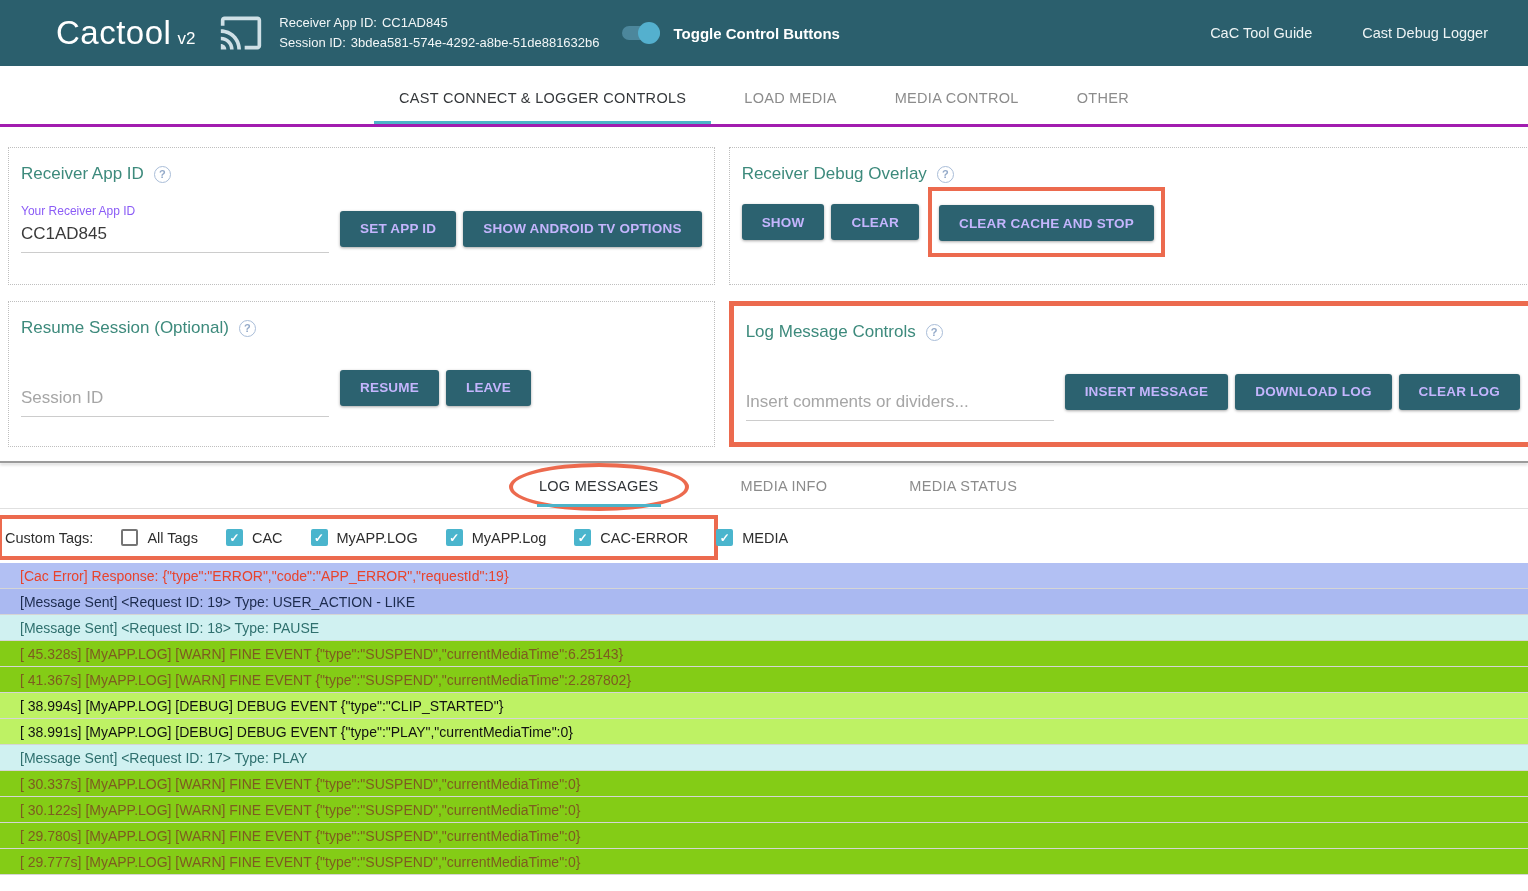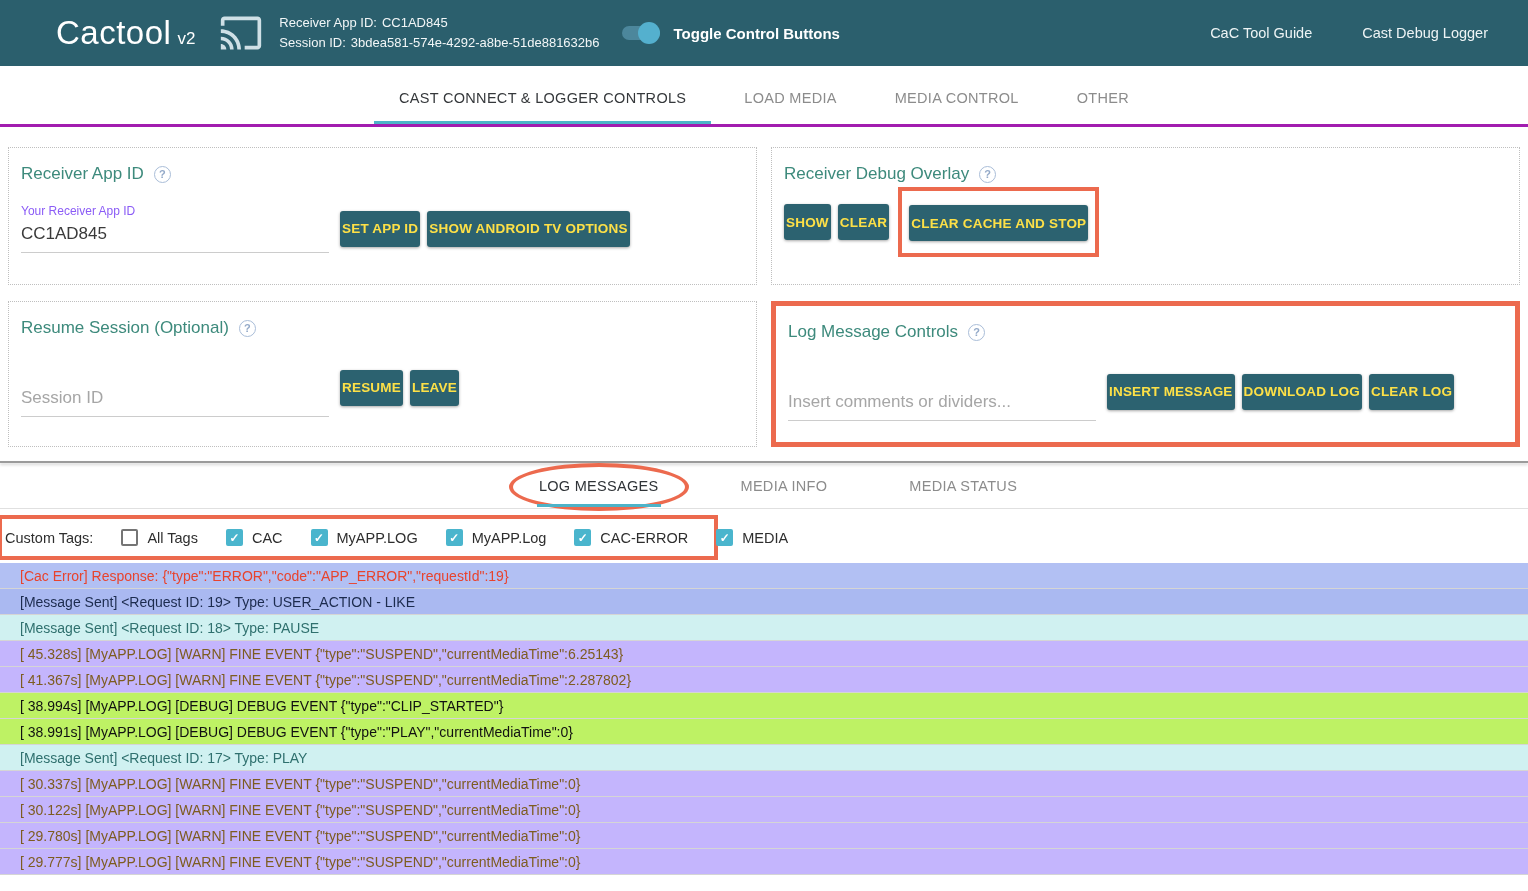--- a/index.html
+++ b/index.html
@@ -46,23 +46,23 @@
     align-items: center; justify-content: center; flex: none; }
   .panel-row { display: flex; align-items: center; gap: 7px; margin-top: 20px; }
   .panel-row.tight { margin-top: 3px; }
   .input-group { width: 308px; flex: none; margin-right: 4px; align-self: flex-start; }
   .input-label { font-size: 12px; color: #8b5cf6; margin-bottom: 2px; }
   .line-input { width: 100%; border: none; outline: none; border-bottom: 1px solid #ccc;
     font-size: 17px; color: #3a3a3a; padding: 4px 0 8px; background: transparent;
     font-family: "Liberation Sans", sans-serif; }
   .line-input::placeholder { color: #a6a6a6; }
   .input-group.mid { margin-top: 26px; }
-  .btn { background: #2c6270; color: #fde047; border: none; border-radius: 3px; cursor: pointer;
+  .btn { background: #2c6270; color: #c4b5fd; border: none; border-radius: 3px; cursor: pointer;
     font-family: "Liberation Sans", sans-serif; font-size: 13.5px; font-weight: 700;
-    letter-spacing: .2px; padding: 0 2px; height: 36px; white-space: nowrap;
+    letter-spacing: .2px; padding: 0 20px; height: 36px; white-space: nowrap;
     box-shadow: 0 1px 3px rgba(0,0,0,.35); }
   .annotation-box { border: 4px solid #ec6a4e; padding: 14px 7px 12px; margin-left: 2px;
     display: inline-flex; }
 
   
   .section-divider { margin-top: 14px; height: 2px; background: #9b9b9b;
     box-shadow: 0 2px 3px rgba(0,0,0,.18); }
 
   
   .log-tabs { display: flex; justify-content: center; align-items: center; gap: 54px;
@@ -89,21 +89,21 @@
   .tag-item.checked .cb { background: #4ab5cd; border-color: #4ab5cd; }
   .tag-item.checked .cb .check { display: block; }
 
   
   .log-list { margin-top: 1px; }
   .log-row { padding: 5px 20px 4px; font-size: 14px; line-height: 16px;
     border-bottom: 1px solid #d5d5d5; white-space: nowrap; cursor: default; }
   .row-error      { background: #b2c0f3; color: #e8432d; }
   .row-sent-blue  { background: #aab9f1; color: #1c2b4e; }
   .row-sent-cyan  { background: #d0f1f1; color: #2f706e; }
-  .row-warn       { background: #c4b5fd; color: #7d5c20; }
+  .row-warn       { background: #84cc16; color: #7d5c20; }
   .row-debug      { background: #bef264; color: #111; }
 </style>
 </head>
 <body>
 
 <header class="app-header">
   <div class="brand">
     <span class="brand-name">Cactool</span>
     <span class="brand-ver">v2</span>
   </div>

